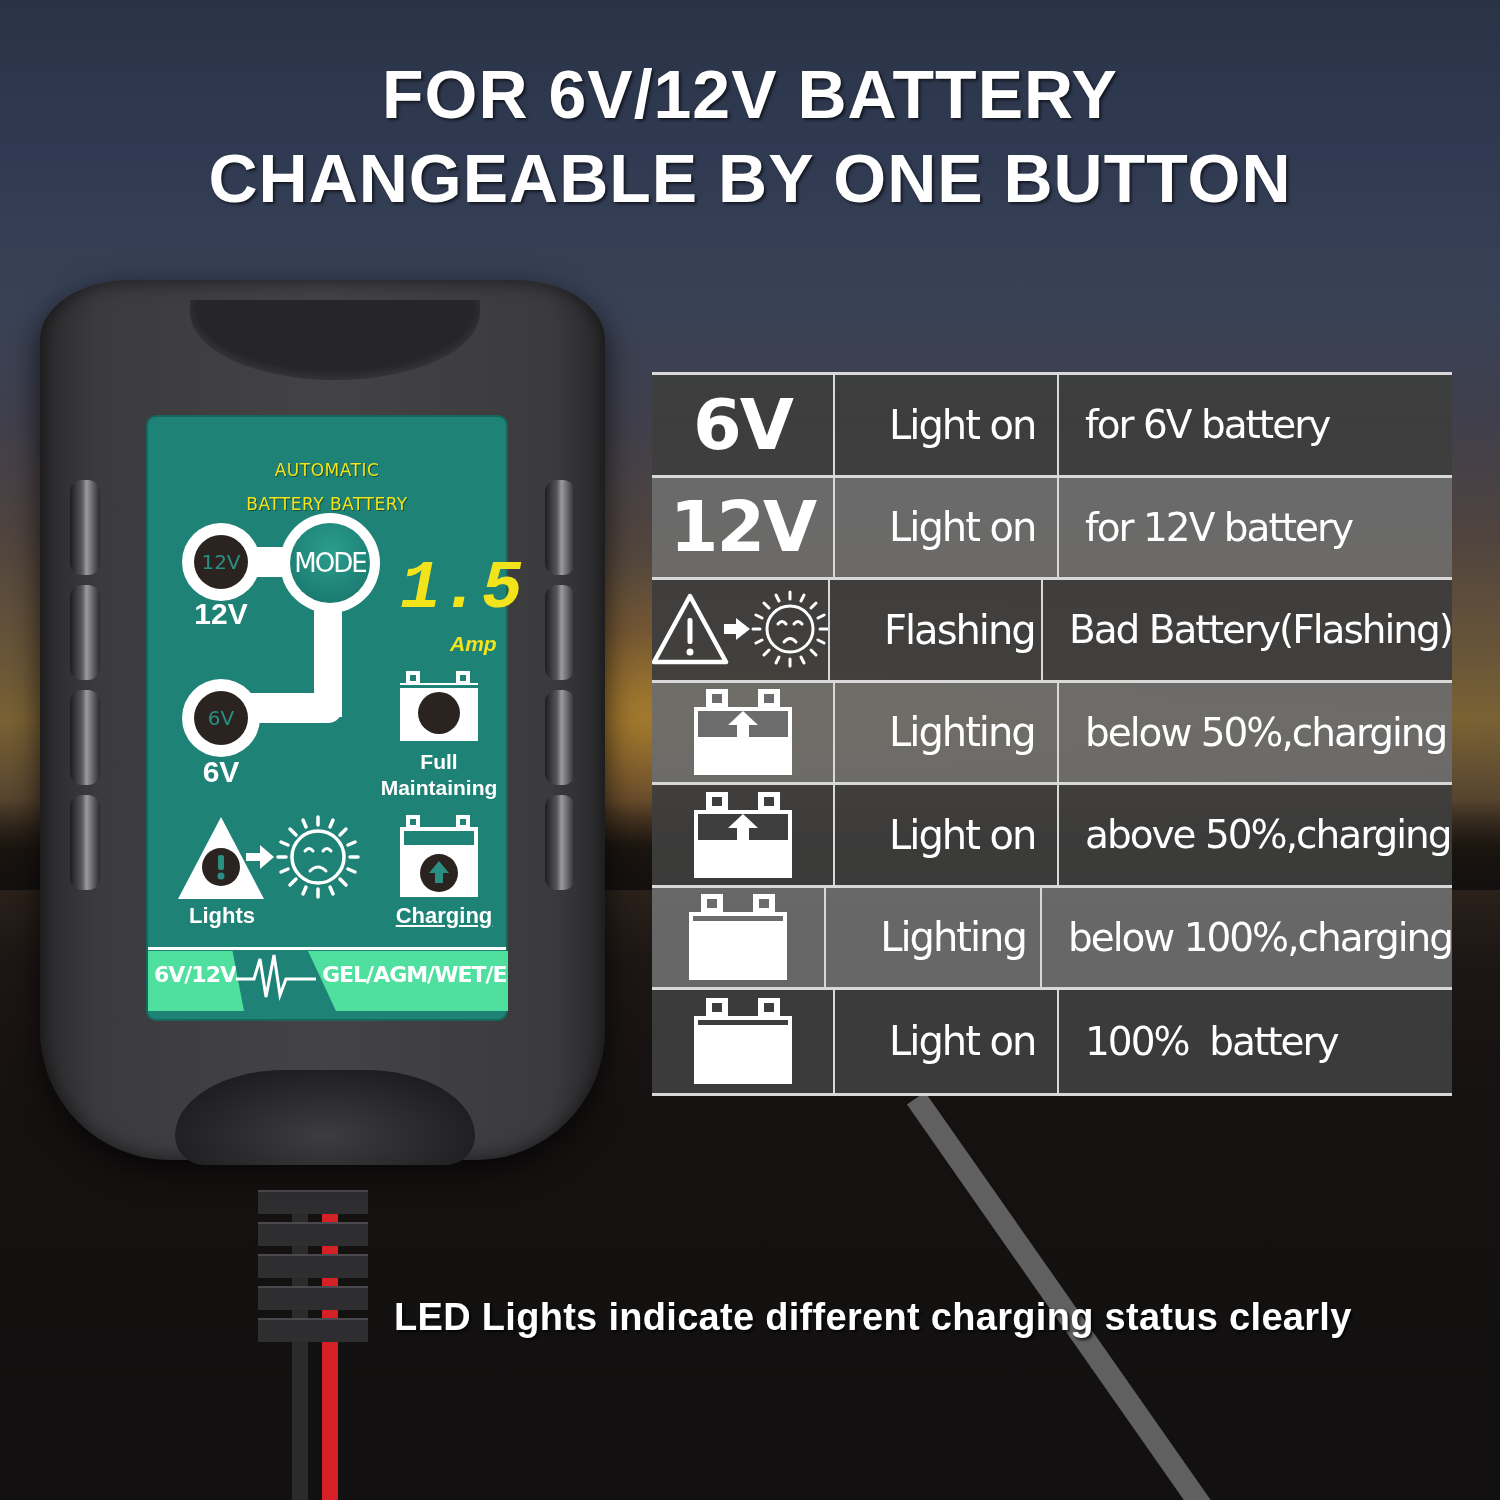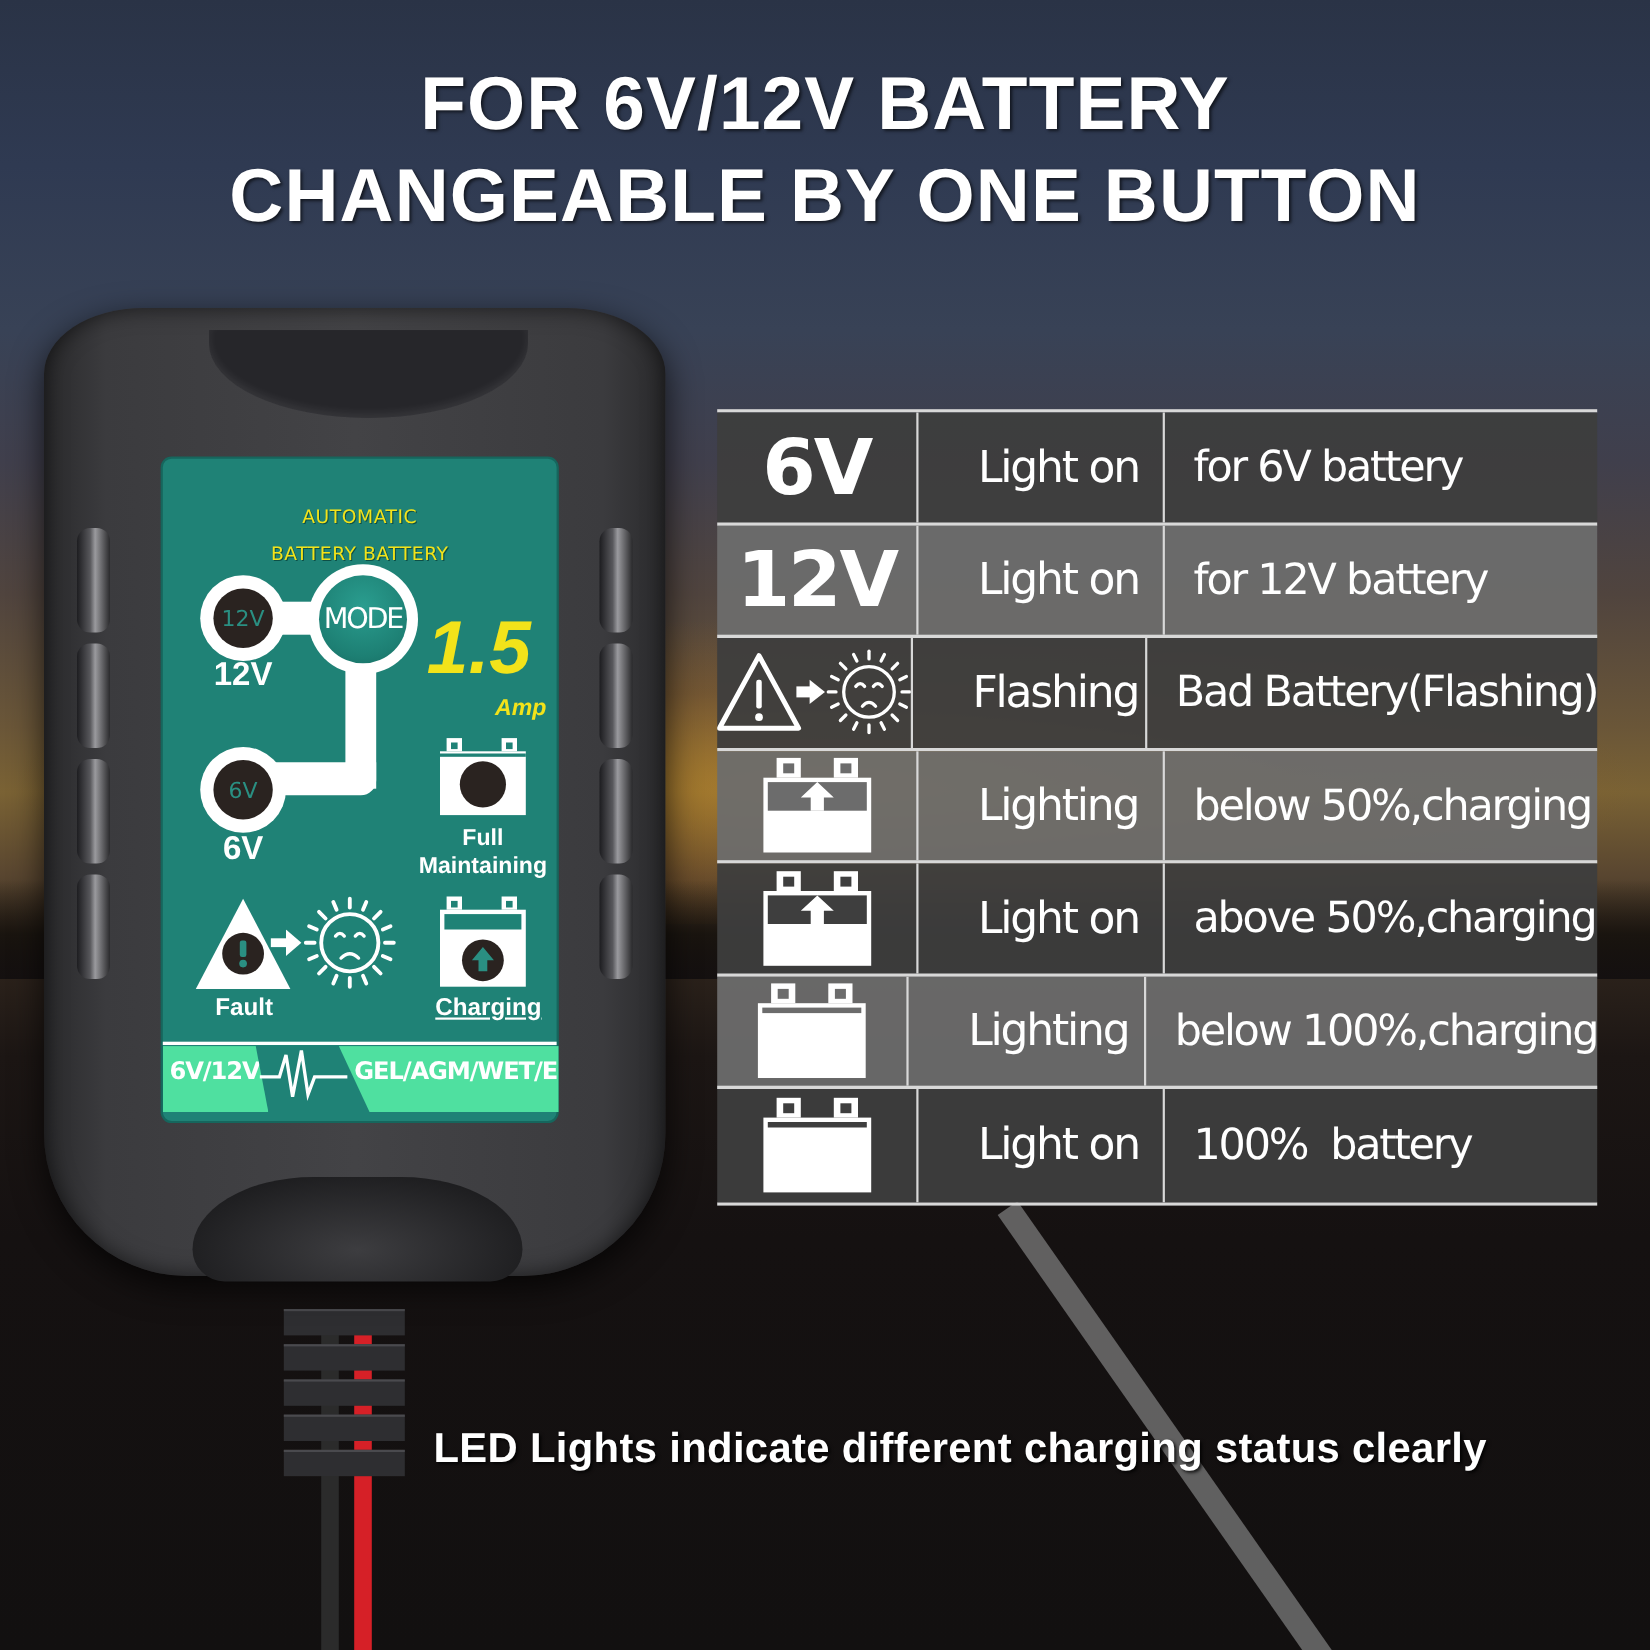--- a/index.html
+++ b/index.html
@@ -97,22 +97,22 @@
     width: 80px; height: 80px; border-radius: 50%;
     background: radial-gradient(circle at 50% 35%, #2a9d8f 0%, #1d7f73 70%, #176a60 100%);
     color: #ffffff; font-size: 26px; font-family: "DejaVu Sans", sans-serif; letter-spacing: -2px;
     display: flex; align-items: center; justify-content: center;
   }
   .connector { position: absolute; background: #ffffff; }
   .panel-label {
     position: absolute; color: #ffffff; font-weight: bold; text-align: center;
   }
   .amp-value {
-    position: absolute; left: 240px; top: 138px; color: #f2e31a; font-weight: bold;
-    font-style: italic; font-size: 68px; line-height: 68px;
+    position: absolute; left: 252px; top: 138px; color: #f2e31a; font-weight: bold;
+    font-style: italic; font-size: 68px; line-height: 68px; font-family: Liberation Mono, monospace;
   }
   .amp-unit {
     position: absolute; left: 302px; top: 215px; color: #f2e31a; font-weight: bold;
     font-style: italic; font-size: 21px;
   }
   .panel-footer {
     position: absolute; left: 0; top: 530px; width: 100%; height: 58px;
   }
   .footer-left, .footer-right {
     position: absolute; top: 4px; height: 60px; background: #4fe0a0;
@@ -261,21 +261,21 @@
       <line x1="29" y1="81" x2="32" y2="74"></line>
         <line x1="59" y1="81" x2="56" y2="74"></line>
       <line x1="7" y1="29" x2="14" y2="32"></line>
         <line x1="7" y1="59" x2="14" y2="56"></line>
       <line x1="81" y1="29" x2="74" y2="32"></line>
         <line x1="81" y1="59" x2="74" y2="56"></line>
     </g>
     <circle cx="44" cy="44" r="26" fill="none" stroke="#fff" stroke-width="3.5"></circle>
     <path d="M31 38 q4 -5 8 0 M49 38 q4 -5 8 0 M36 58 q8 -8 16 0" fill="none" stroke="#fff" stroke-width="3" stroke-linecap="round"></path>
   </svg>
-  <div class="panel-label" style="left:34px;top:486px;width:80px;font-size:22px;">Fault</div>
+  <div class="panel-label" style="left:34px;top:486px;width:80px;font-size:22px;">Lights</div>
 
   <svg style="position:absolute;left:250px;top:396px;" width="82" height="86" viewBox="0 0 82 86">
     <rect x="8" y="2" width="14" height="12" fill="#fff"></rect>
       <rect x="12" y="6" width="6" height="6" fill="#1f8276"></rect>
     <rect x="58" y="2" width="14" height="12" fill="#fff"></rect>
       <rect x="62" y="6" width="6" height="6" fill="#1f8276"></rect>
     <rect x="2" y="14" width="78" height="70" fill="#fff"></rect>
     <rect x="6" y="18" width="70" height="14" fill="#1f8276"></rect>
     <circle cx="41" cy="60" r="19" fill="#2a2320"></circle>
     <polygon points="41,48 51,60 45,60 45,70 37,70 37,60 31,60" fill="#2a8f82"></polygon>

